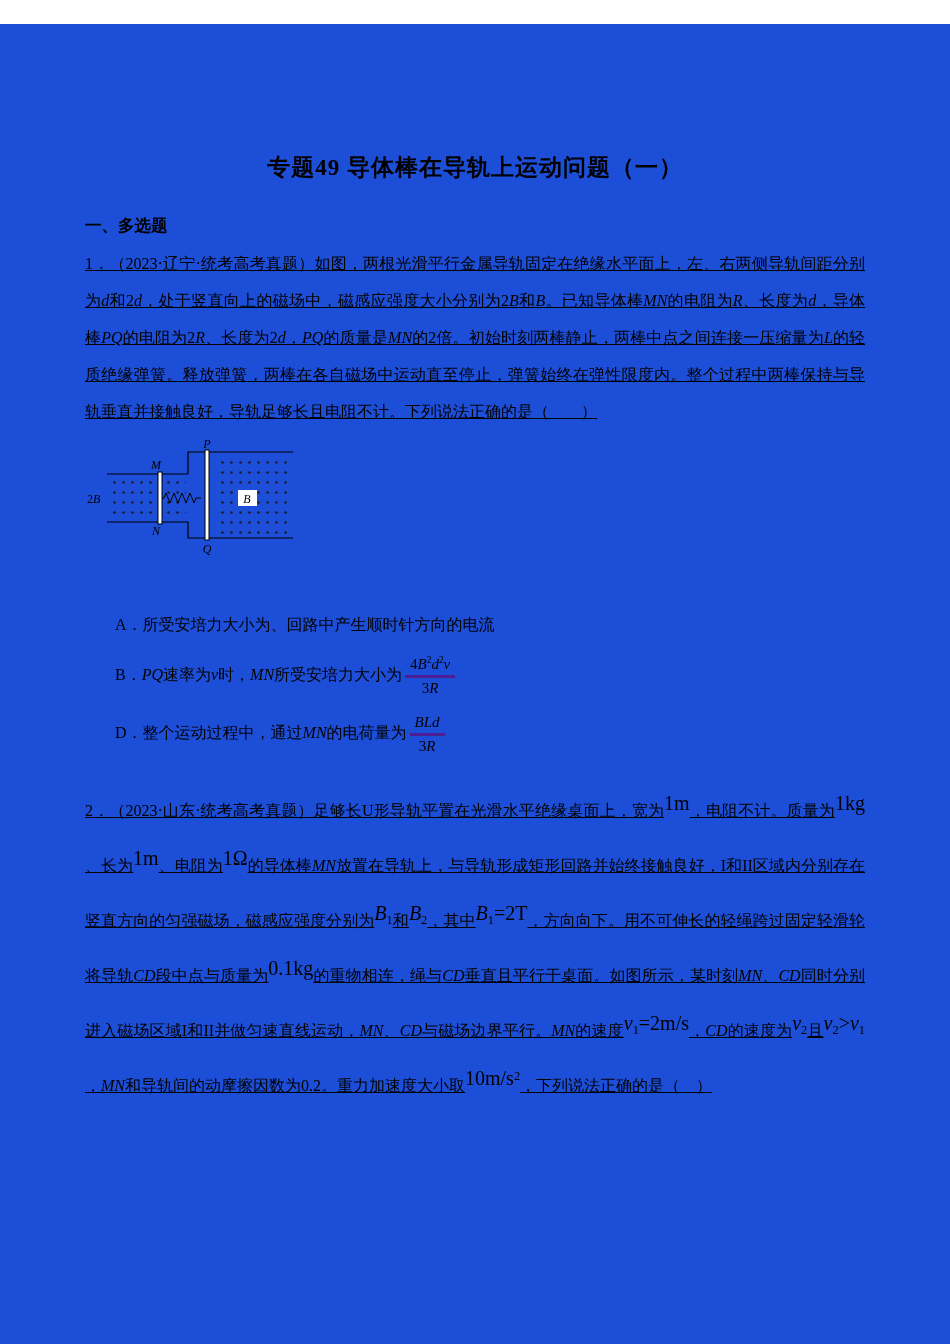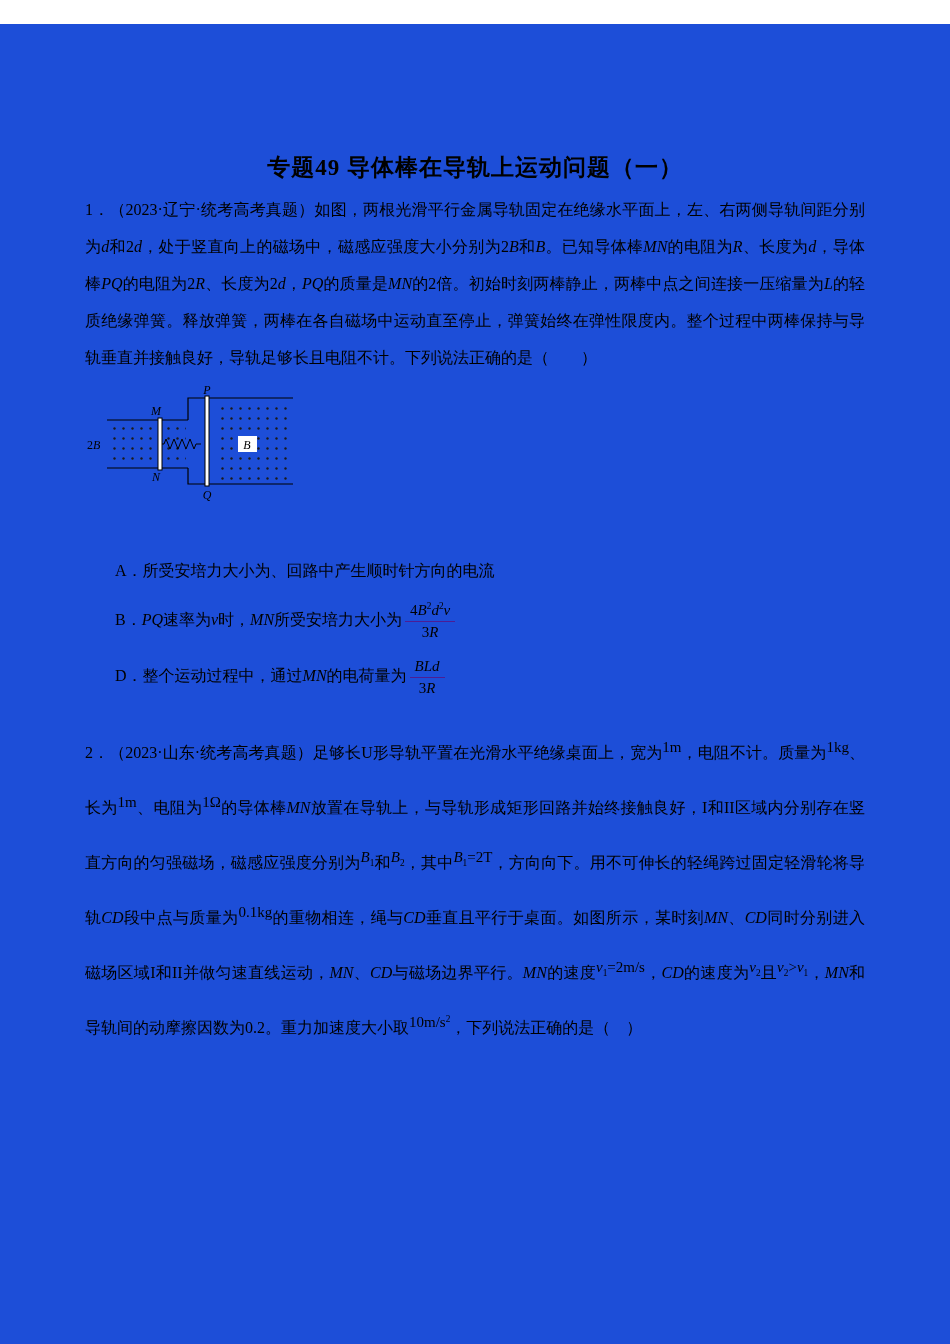--- a/index.html
+++ b/index.html
@@ -21,58 +21,60 @@
   .section-heading {
     margin: 32px 85px 0 85px;
     font-size: 16.5px;
     font-weight: bold;
   }
   .para {
     margin: 8px 85px 0 85px;
     font-size: 16px;
     line-height: 37px;
     text-align: justify;
+    text-decoration: underline;
   }
   .q2-para {
     margin-top: 28px;
     line-height: 55px;
   }
   .figure { margin: 10px 0 0 85px; }
   .options { margin: 44px 85px 0 115px; font-size: 16px; }
   .option { margin-bottom: 15px; line-height: 30px; }
   i { font-style: italic; }
   sup, sub { font-size: 0.62em; line-height: 0; }
   .frac {
     display: inline-block;
     vertical-align: middle;
     text-align: center;
     margin: 0 3px;
     line-height: 1.15;
     font-size: 15px;
   }
-  .frac .num { display: block; border-bottom: 1px solid #4c1d95; padding: 1px 5px 2px 5px; }
+  .frac .num { display: block; border-bottom: 3px solid #4c1d95; padding: 1px 5px 2px 5px; }
   .frac .den { display: block; padding: 2px 5px 0 5px; }
   .eq {
     display: inline-block;
     vertical-align: 6px;
-    font-size: 15px;
+    font-size: 20px;
     line-height: 1;
     white-space: nowrap;
   }
   .eq sub { vertical-align: -4px; }
   .eq sup { vertical-align: 5px; }
   svg .lbl { font-size: 12px; font-style: italic; font-family: "Liberation Serif", "DejaVu Serif", serif; }
 </style>
 </head>
 <body>
 
 <div class="page">
 
   <h1 class="doc-title">专题49 导体棒在导轨上运动问题（一）</h1>
 
+  <h2 class="section-heading">一、多选题</h2>
 
   <div class="para">1．（2023·辽宁·统考高考真题）如图，两根光滑平行金属导轨固定在绝缘水平面上，左、右两侧导轨间距分别为<i>d</i>和2<i>d</i>，处于竖直向上的磁场中，磁感应强度大小分别为2<i>B</i>和<i>B</i>。已知导体棒<i>MN</i>的电阻为<i>R</i>、长度为<i>d</i>，导体棒<i>PQ</i>的电阻为2<i>R</i>、长度为2<i>d</i>，<i>PQ</i>的质量是<i>MN</i>的2倍。初始时刻两棒静止，两棒中点之间连接一压缩量为<i>L</i>的轻质绝缘弹簧。释放弹簧，两棒在各自磁场中运动直至停止，弹簧始终在弹性限度内。整个过程中两棒保持与导轨垂直并接触良好，导轨足够长且电阻不计。下列说法正确的是（　　）</div>
 
   <div class="figure">
     <svg width="232" height="122" viewBox="0 0 232 122">
       <defs>
         <pattern id="dotp" width="9" height="10" patternUnits="userSpaceOnUse">
           <circle cx="2.5" cy="2.5" r="1.2" fill="#1a1a1a"></circle>
         </pattern>
       </defs>

